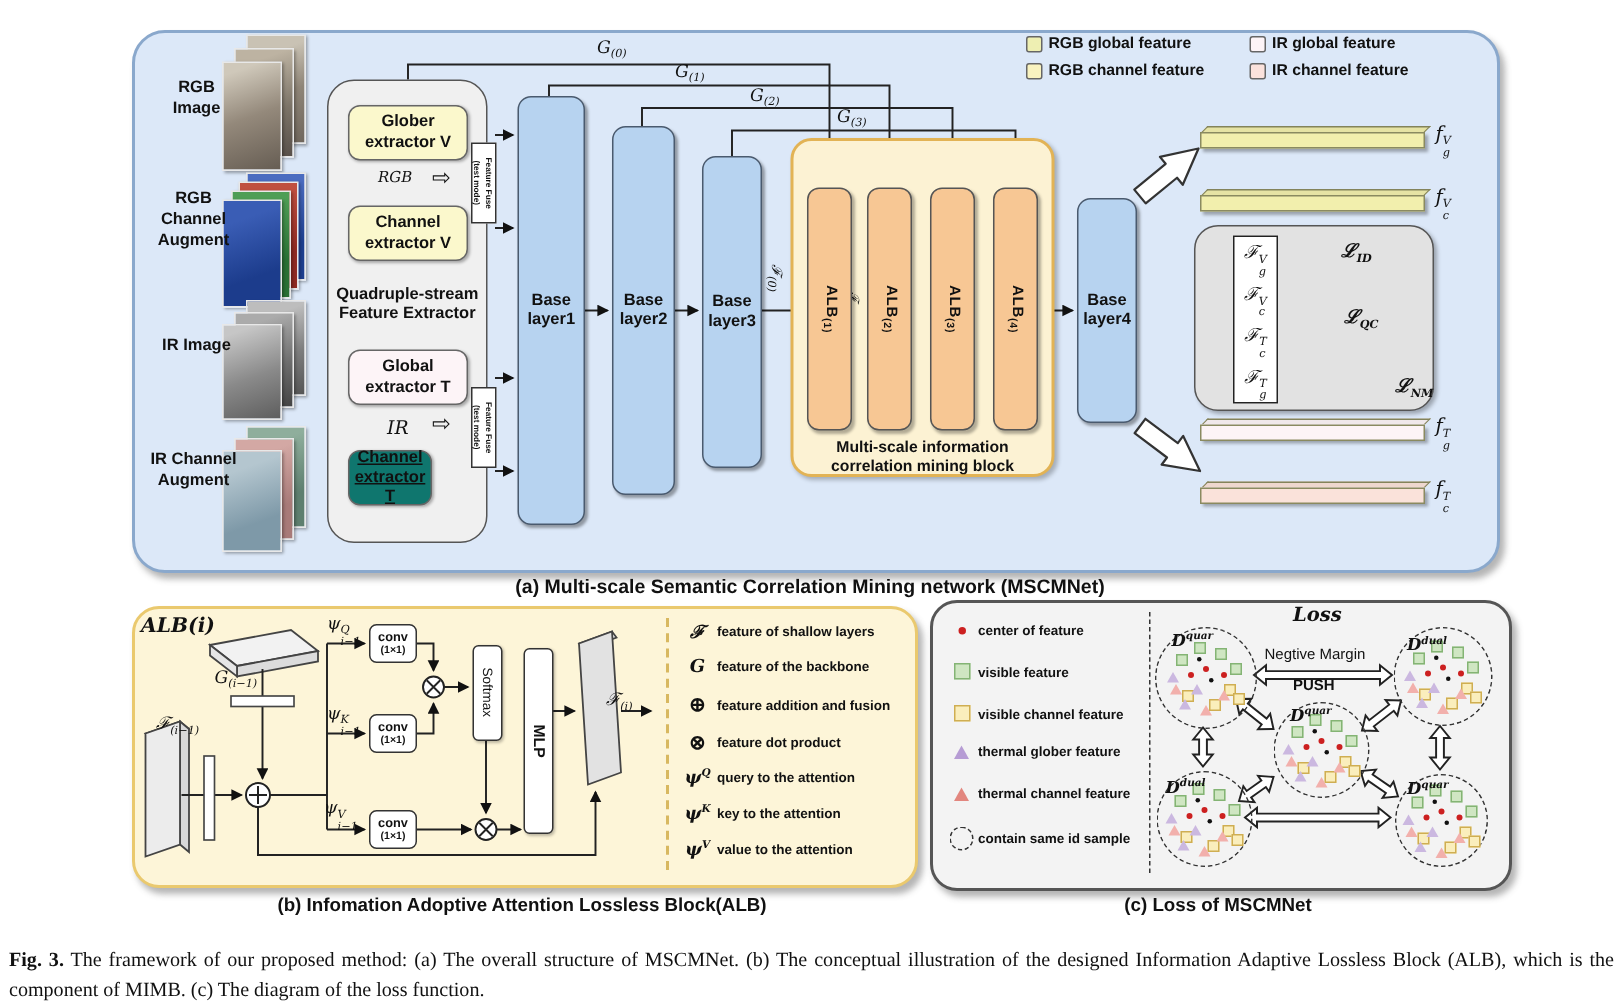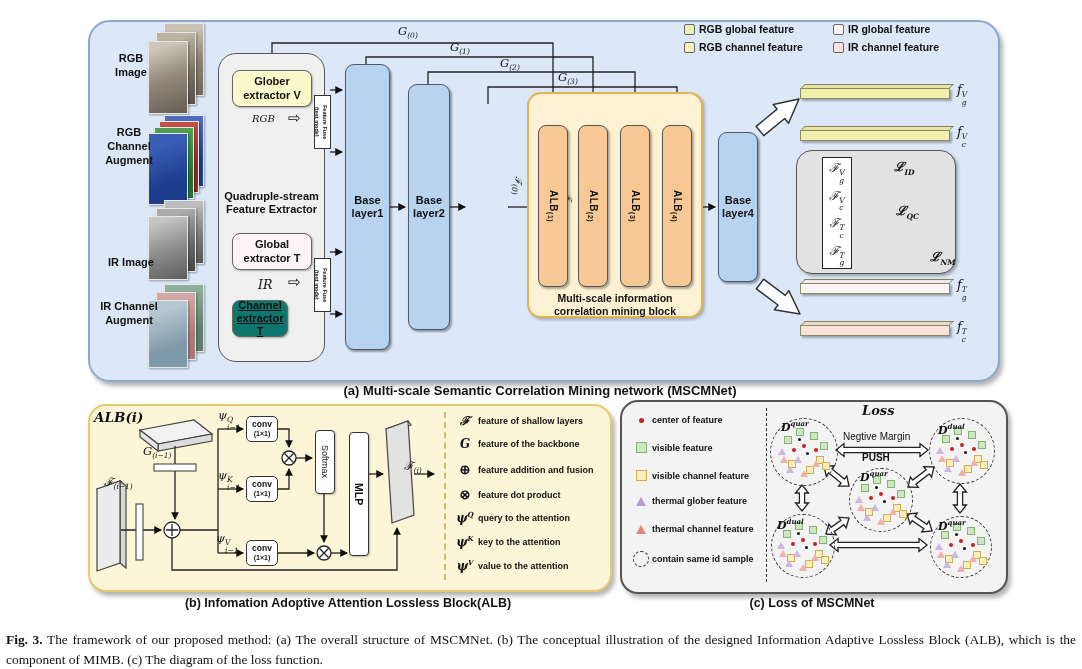--- a/index.html
+++ b/index.html
@@ -60,21 +60,21 @@
 </style>
 </head>
 <body>
 
 <div id="page">
 
   <div id="panelA" class="panel"></div>
 
   <div class="lbl inlabel" style="left:102px;top:52px;">RGB Image</div>
   <div class="lbl inlabel" style="left:100px;top:126px;">RGB Channel Augment</div>
-  <div class="lbl inlabel" style="left:102px;top:224px;margin-top:32px;">IR Image</div>
+  <div class="lbl inlabel" style="left:102px;top:224px;">IR Image</div>
   <div class="lbl inlabel" style="left:100px;top:300px;">IR Channel Augment</div>
 
   <div class="stack" style="left:148px;top:23px;width:56px;height:90px;">
     <div style="left:16px;top:0;width:38px;height:71px;background:linear-gradient(160deg,#c9c2b4 20%,#8f8577 55%,#6f665c);"></div>
     <div style="left:8px;top:9px;width:38px;height:71px;background:linear-gradient(160deg,#bdb3a2 15%,#7c7468 60%,#58504a);"></div>
     <div style="left:0;top:18px;width:38px;height:71px;background:linear-gradient(160deg,#cfc8ba 10%,#94897b 50%,#665d53);"></div>
   </div>
   <div class="stack" style="left:148px;top:115px;width:56px;height:90px;">
     <div style="left:16px;top:0;width:38px;height:70px;background:linear-gradient(160deg,#4b6cc0 20%,#1e3f8f 70%);"></div>
     <div style="left:11px;top:6px;width:38px;height:70px;background:linear-gradient(160deg,#c05040 20%,#8f2a22 70%);"></div>
@@ -88,35 +88,37 @@
   </div>
   <div class="stack" style="left:148px;top:284px;width:56px;height:86px;">
     <div style="left:16px;top:0;width:38px;height:66px;background:linear-gradient(160deg,#8fae9c 20%,#5e7f6f 70%);"></div>
     <div style="left:8px;top:8px;width:38px;height:66px;background:linear-gradient(160deg,#d3a8a4 20%,#a87a78 70%);"></div>
     <div style="left:0;top:16px;width:38px;height:66px;background:linear-gradient(160deg,#b4c6cf 20%,#7e99a8 70%);"></div>
   </div>
 
   <div class="node" style="left:218px;top:53px;width:107px;height:309px;background:#f0f0f0;border:1.6px solid #555;border-radius:18px;z-index:7;"></div>
   <div class="lbl" style="left:221px;top:190px;width:101px;text-align:center;font-weight:bold;font-size:11px;line-height:1.2;">Quadruple-stream Feature Extractor</div>
   <div class="node exbox" style="left:232px;top:70px;width:80px;height:37px;background:#fbf8cc;">Glober extractor V</div>
+  <div class="node exbox" style="left:232px;top:137px;width:80px;height:37px;background:#fbf8cc;">Channel extractor V</div>
   <div class="node exbox" style="left:232px;top:233px;width:80px;height:37px;background:#fdf4f7;">Global extractor T</div>
   <div class="node exbox" style="left:232px;top:300px;width:56px;height:37px;background:#0f766e;text-decoration:underline;">Channel extractor T</div>
   <div class="lbl math" style="left:252px;top:113px;font-size:10px;">RGB</div>
   <div class="lbl" style="left:288px;top:109px;font-size:15px;">⇨</div>
   <div class="lbl math" style="left:258px;top:277px;font-size:12.5px;">IR</div>
   <div class="lbl" style="left:288px;top:273px;font-size:15px;">⇨</div>
   <div class="ff lbl" style="left:314px;top:95px;width:17px;height:54px;">
     <span>Feature Fuse</span><br><span>(test mode)</span>
   </div>
   <div class="ff lbl" style="left:314px;top:258px;width:17px;height:54px;">
     <span>Feature Fuse</span><br><span>(test mode)</span>
   </div>
 
   <div class="node base" style="left:345px;top:64px;width:45px;height:286px;">Base layer1</div>
   <div class="node base" style="left:408px;top:84px;width:42px;height:246px;">Base layer2</div>
+  <div class="node base" style="left:468px;top:104px;width:40px;height:208px;">Base layer3</div>
   <div class="node base" style="left:718px;top:132px;width:40px;height:150px;">Base layer4</div>
 
   <div class="lbl math" style="left:398px;top:24px;font-size:11.5px;"><span>G</span><sub>(0)</sub></div>
   <div class="lbl math" style="left:450px;top:40px;font-size:11.5px;"><span>G</span><sub>(1)</sub></div>
   <div class="lbl math" style="left:500px;top:56px;font-size:11.5px;"><span>G</span><sub>(2)</sub></div>
   <div class="lbl math" style="left:558px;top:70px;font-size:11.5px;"><span>G</span><sub>(3)</sub></div>
   <div class="lbl math" style="left:508px;top:178px;font-size:9.5px;transform:rotate(90deg);"><span>ℱ</span><sub>(0)</sub></div>
   <div class="lbl math" style="left:566px;top:192px;font-size:8.5px;transform:rotate(90deg);">ℱ</div>
 
   <div class="node" style="left:527px;top:92px;width:176px;height:226px;background:#fcf2d3;border:2px solid #e2b355;border-radius:14px;z-index:7;box-shadow:2px 2px 3px rgba(0,0,0,.25);"></div>

